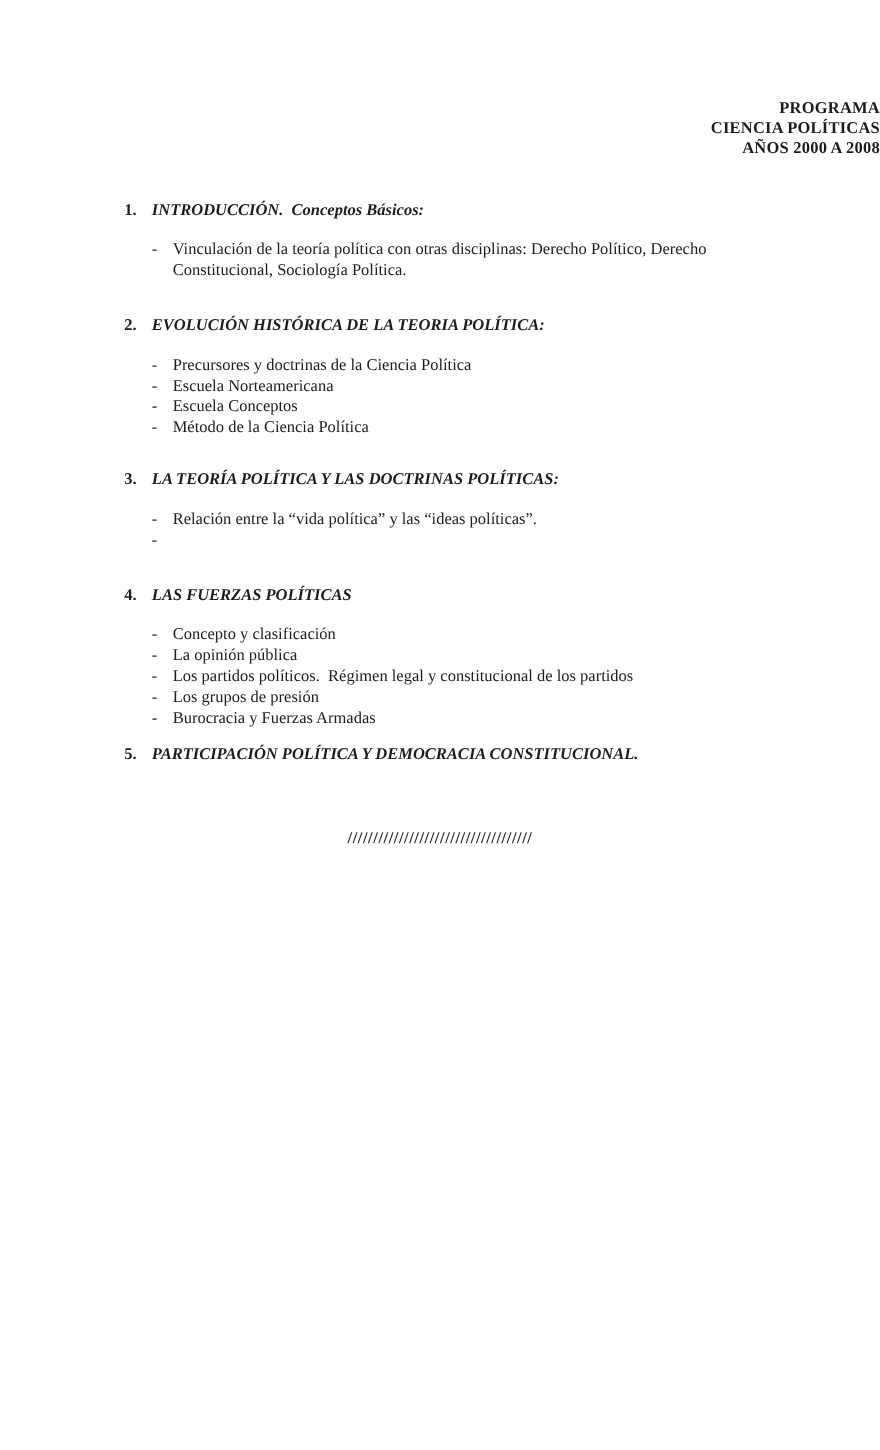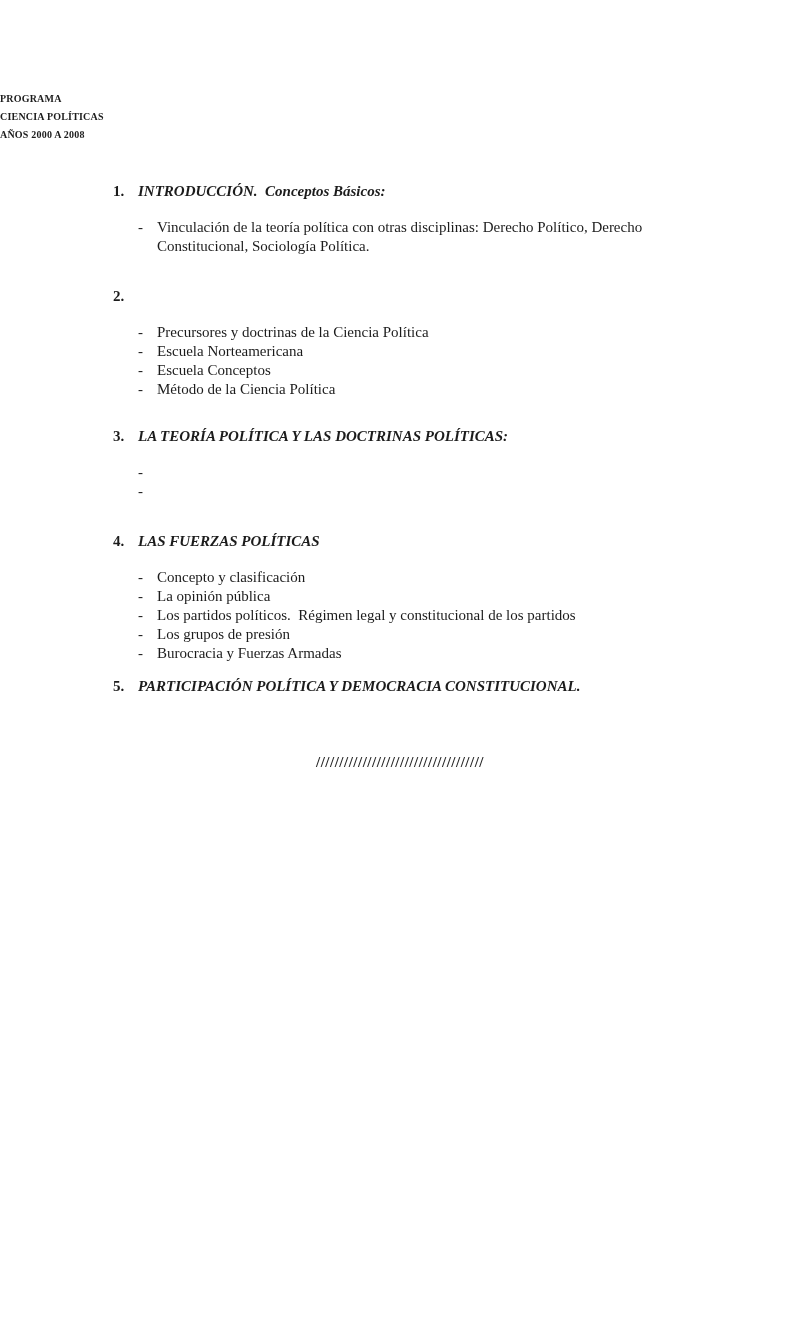--- a/index.html
+++ b/index.html
@@ -9,23 +9,23 @@
     width: 800px;
     height: 1318px;
     background: #ffffff;
     color: #1c1c1c;
     font-family: "Liberation Serif", "DejaVu Serif", serif;
     font-size: 15px;
     overflow: hidden;
   }
   .title-block {
     padding-top: 90px;
-    text-align: left;
+    text-align: right;
     font-weight: 700;
-    font-size: 10px;
+    font-size: 15px;
     line-height: 18px;
     letter-spacing: 0.2px;
   }
   .sec-heading {
     display: flex;
     font-weight: 700;
     font-size: 15px;
     line-height: 19px;
   }
   .sec-num {
@@ -76,20 +76,21 @@
       <div class="item">
         <span class="dash">-</span>
         <span class="item-text">Vinculación de la teoría política con otras disciplinas: Derecho Político, Derecho Constitucional, Sociología Política.</span>
       </div>
     </div>
   </div>
 
   <div class="sec sec-2">
     <div class="sec-heading">
       <span class="sec-num">2.</span>
+      <span class="sec-title">EVOLUCIÓN HISTÓRICA DE LA TEORIA POLÍTICA:</span>
     </div>
     <div class="items">
       <div class="item">
         <span class="dash">-</span>
         <span class="item-text">Precursores y doctrinas de la Ciencia Política</span>
       </div>
       <div class="item">
         <span class="dash">-</span>
         <span class="item-text">Escuela Norteamericana</span>
       </div>
@@ -105,20 +106,21 @@
   </div>
 
   <div class="sec sec-3">
     <div class="sec-heading">
       <span class="sec-num">3.</span>
       <span class="sec-title">LA TEORÍA POLÍTICA Y LAS DOCTRINAS POLÍTICAS:</span>
     </div>
     <div class="items">
       <div class="item">
         <span class="dash">-</span>
+        <span class="item-text">Relación entre la “vida política” y las “ideas políticas”.</span>
       </div>
       <div class="item">
         <span class="dash">-</span>
       </div>
     </div>
   </div>
 
   <div class="sec sec-4">
     <div class="sec-heading">
       <span class="sec-num">4.</span>

